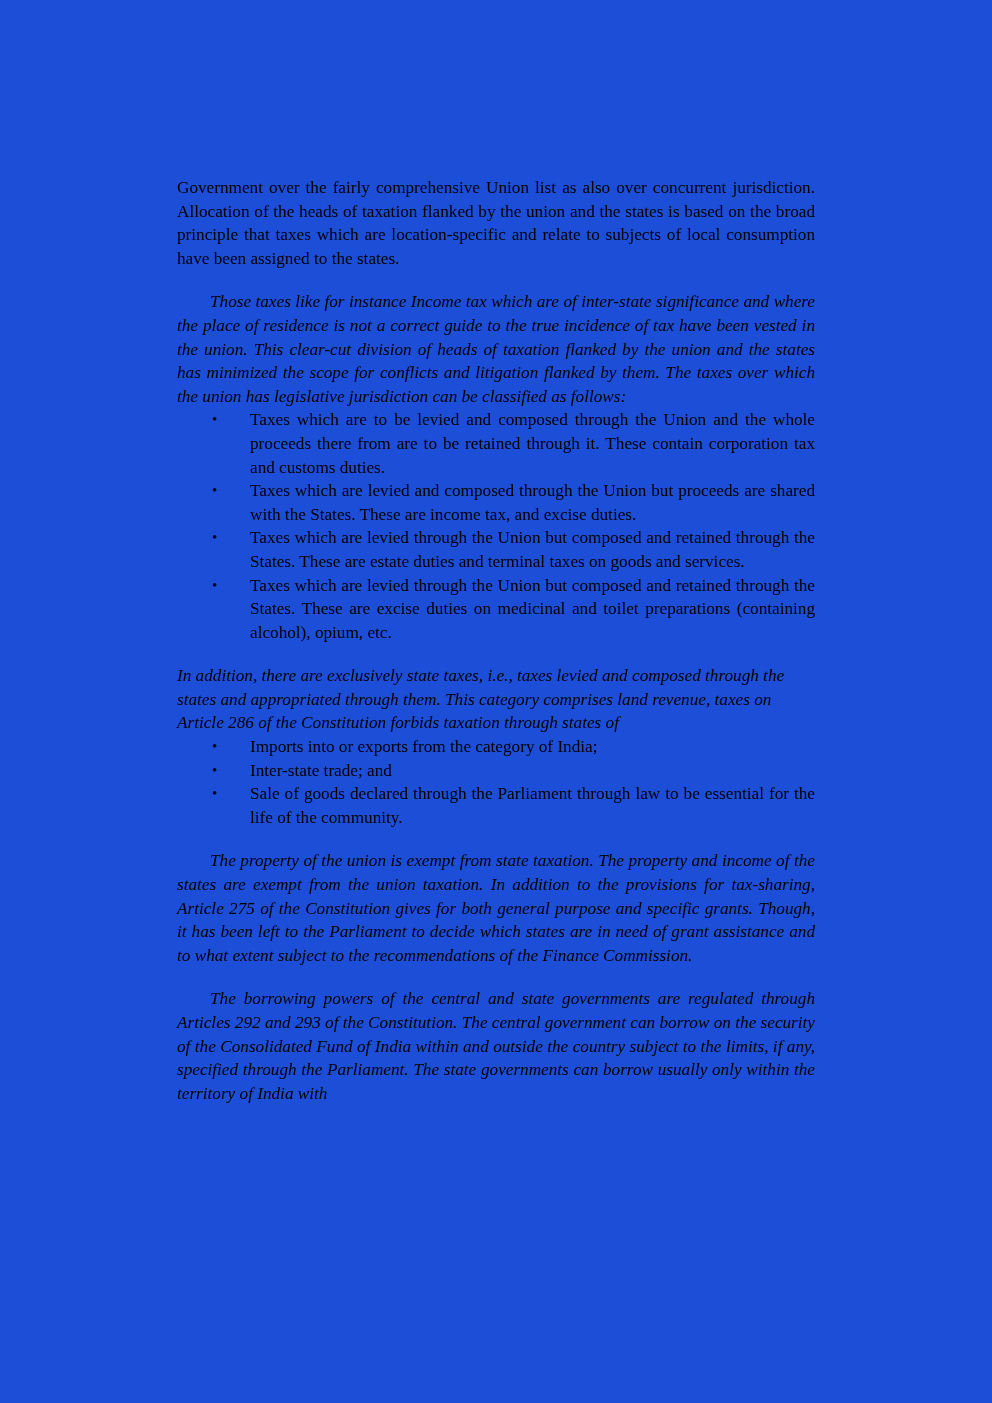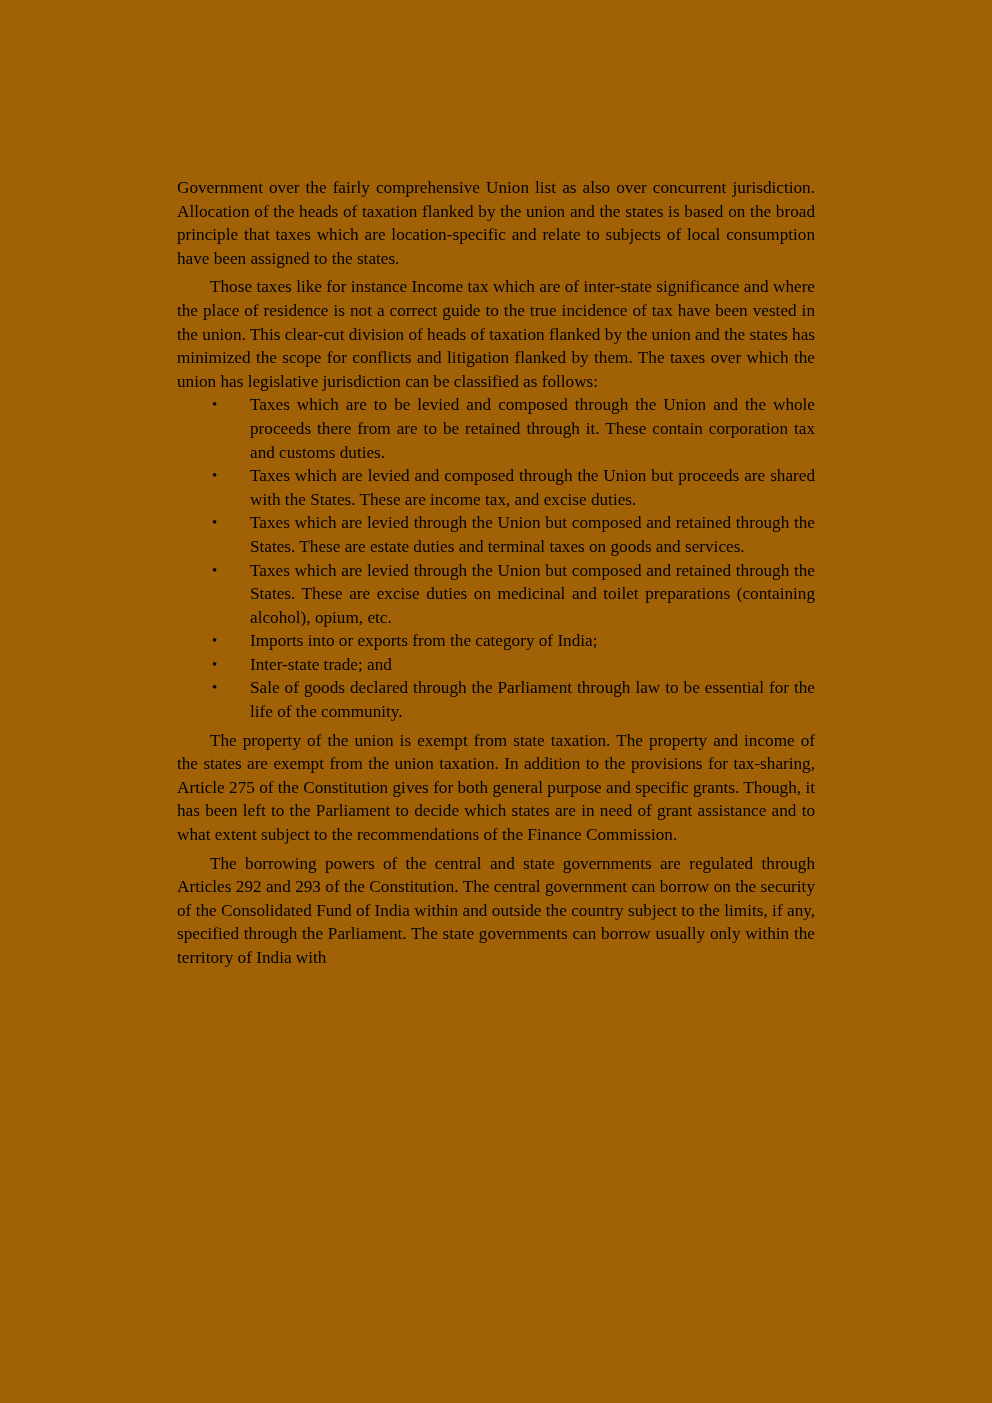--- a/index.html
+++ b/index.html
@@ -10,21 +10,21 @@
   }
   body {
     font-family: "Liberation Serif", "DejaVu Serif", serif;
     color: #000000;
   }
   .page {
     position: relative;
     width: 992px;
     height: 1403px;
     margin: 0 auto;
-    background: #a16207;
+    background: #1d4ed8;
     overflow: hidden;
   }
   .text-block {
     position: absolute;
     left: 177px;
     top: 176px;
     width: 638px;
   }
   p.para {
     margin: 0;
@@ -35,21 +35,22 @@
     color: #000000;
     -webkit-font-smoothing: antialiased;
   }
   p.para.indent {
     text-indent: 33px;
   }
   p.para.flush-left {
     text-align: left;
   }
   p.gap-before {
-    margin-top: 5px;
+    margin-top: 20px;
+    font-style: italic;
   }
   ul.bullets {
     list-style: none;
     margin: 0;
     padding: 0;
   }
   ul.bullets li {
     position: relative;
     margin: 0;
     padding-left: 61px;
@@ -98,20 +99,21 @@
       <li>
         <span class="bullet-mark">•</span>
         <span class="li-text no-stretch">Taxes which are levied through the Union but composed and retained through the States. These are estate duties and terminal taxes on goods and services.</span>
       </li>
       <li>
         <span class="bullet-mark">•</span>
         <span class="li-text no-stretch">Taxes which are levied through the Union but composed and retained through the States. These are excise duties on medicinal and toilet preparations (containing alcohol), opium, etc.</span>
       </li>
     </ul>
 
+    <p class="para flush-left gap-before">In addition, there are exclusively state taxes, i.e., taxes levied and composed through the states and appropriated through them. This category comprises land revenue, taxes on Article 286 of the Constitution forbids taxation through states of</p>
 
     <ul class="bullets">
       <li>
         <span class="bullet-mark">•</span>
         <span class="li-text no-stretch">Imports into or exports from the category of India;</span>
       </li>
       <li>
         <span class="bullet-mark">•</span>
         <span class="li-text no-stretch">Inter-state trade; and</span>
       </li>

